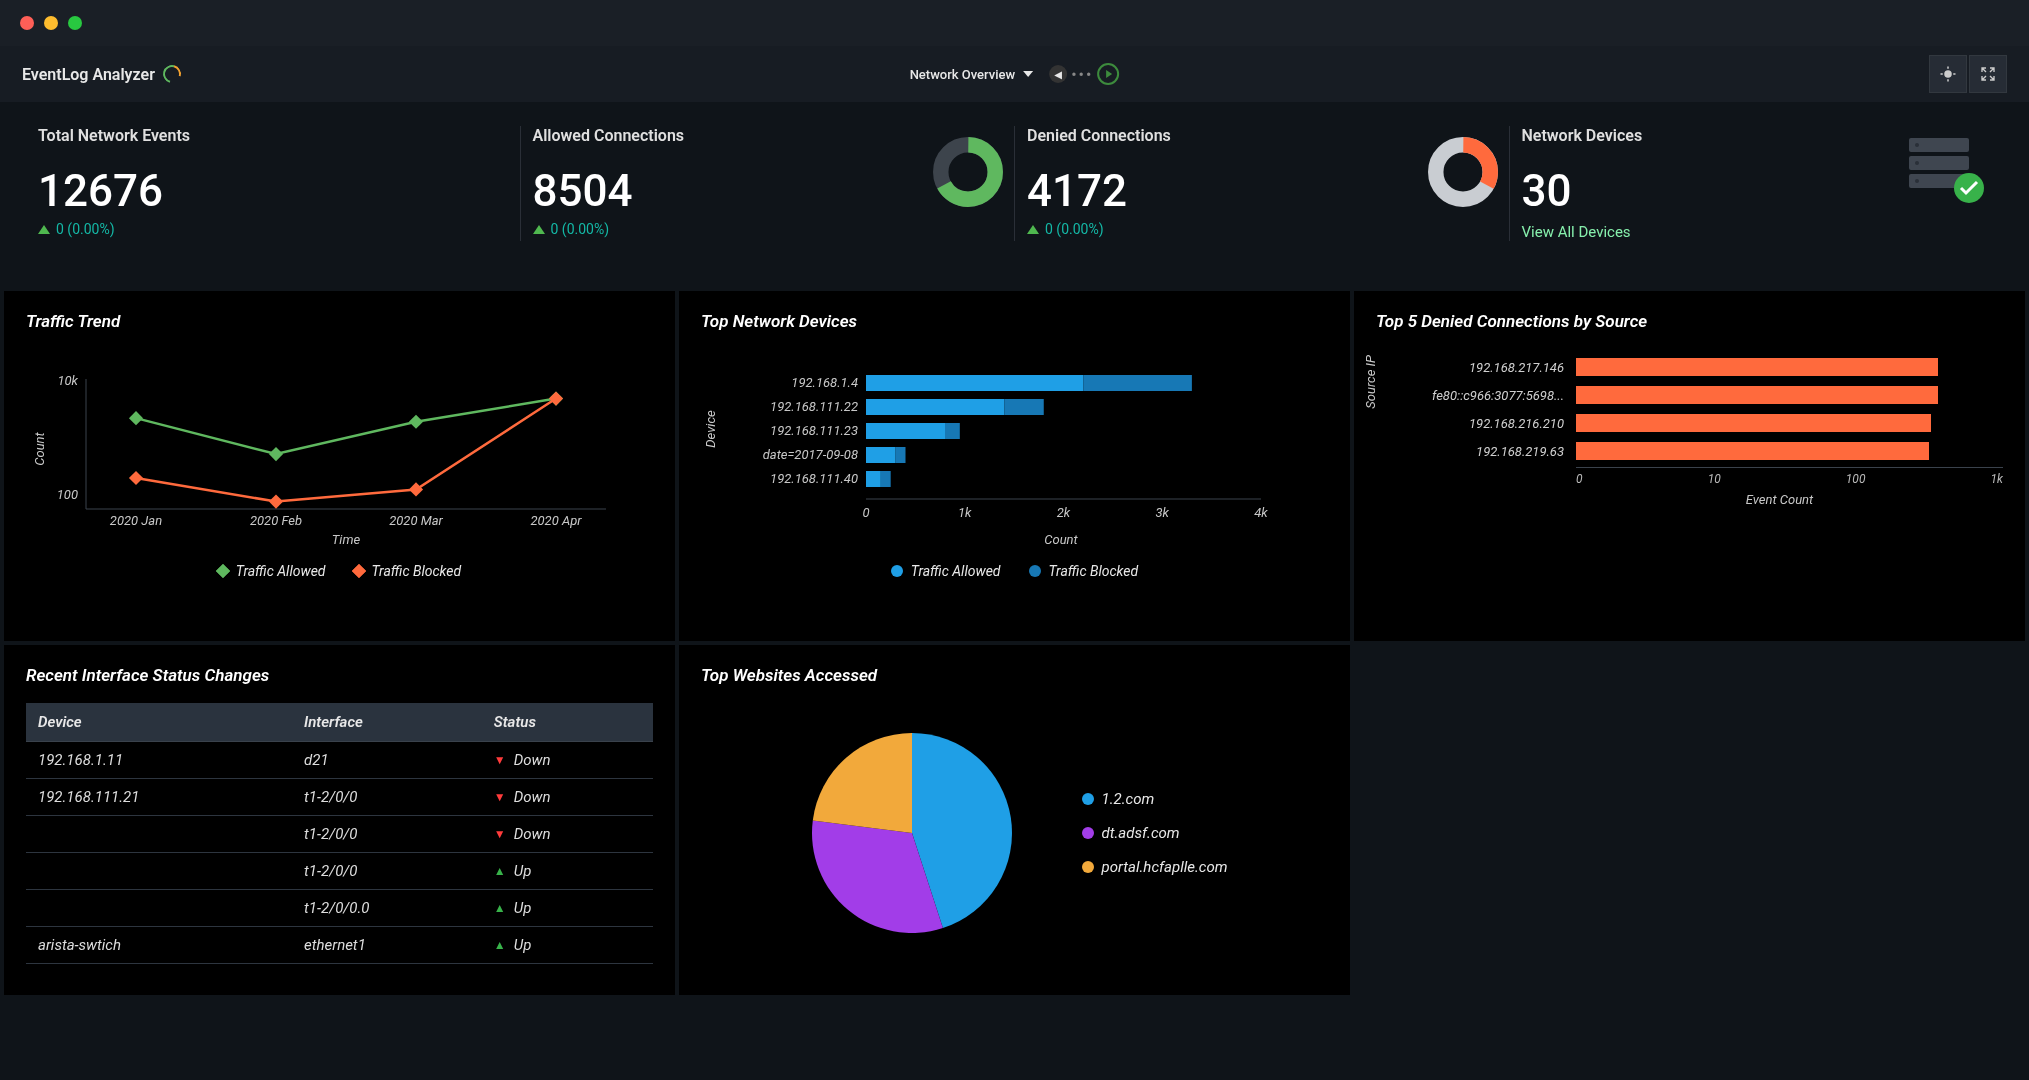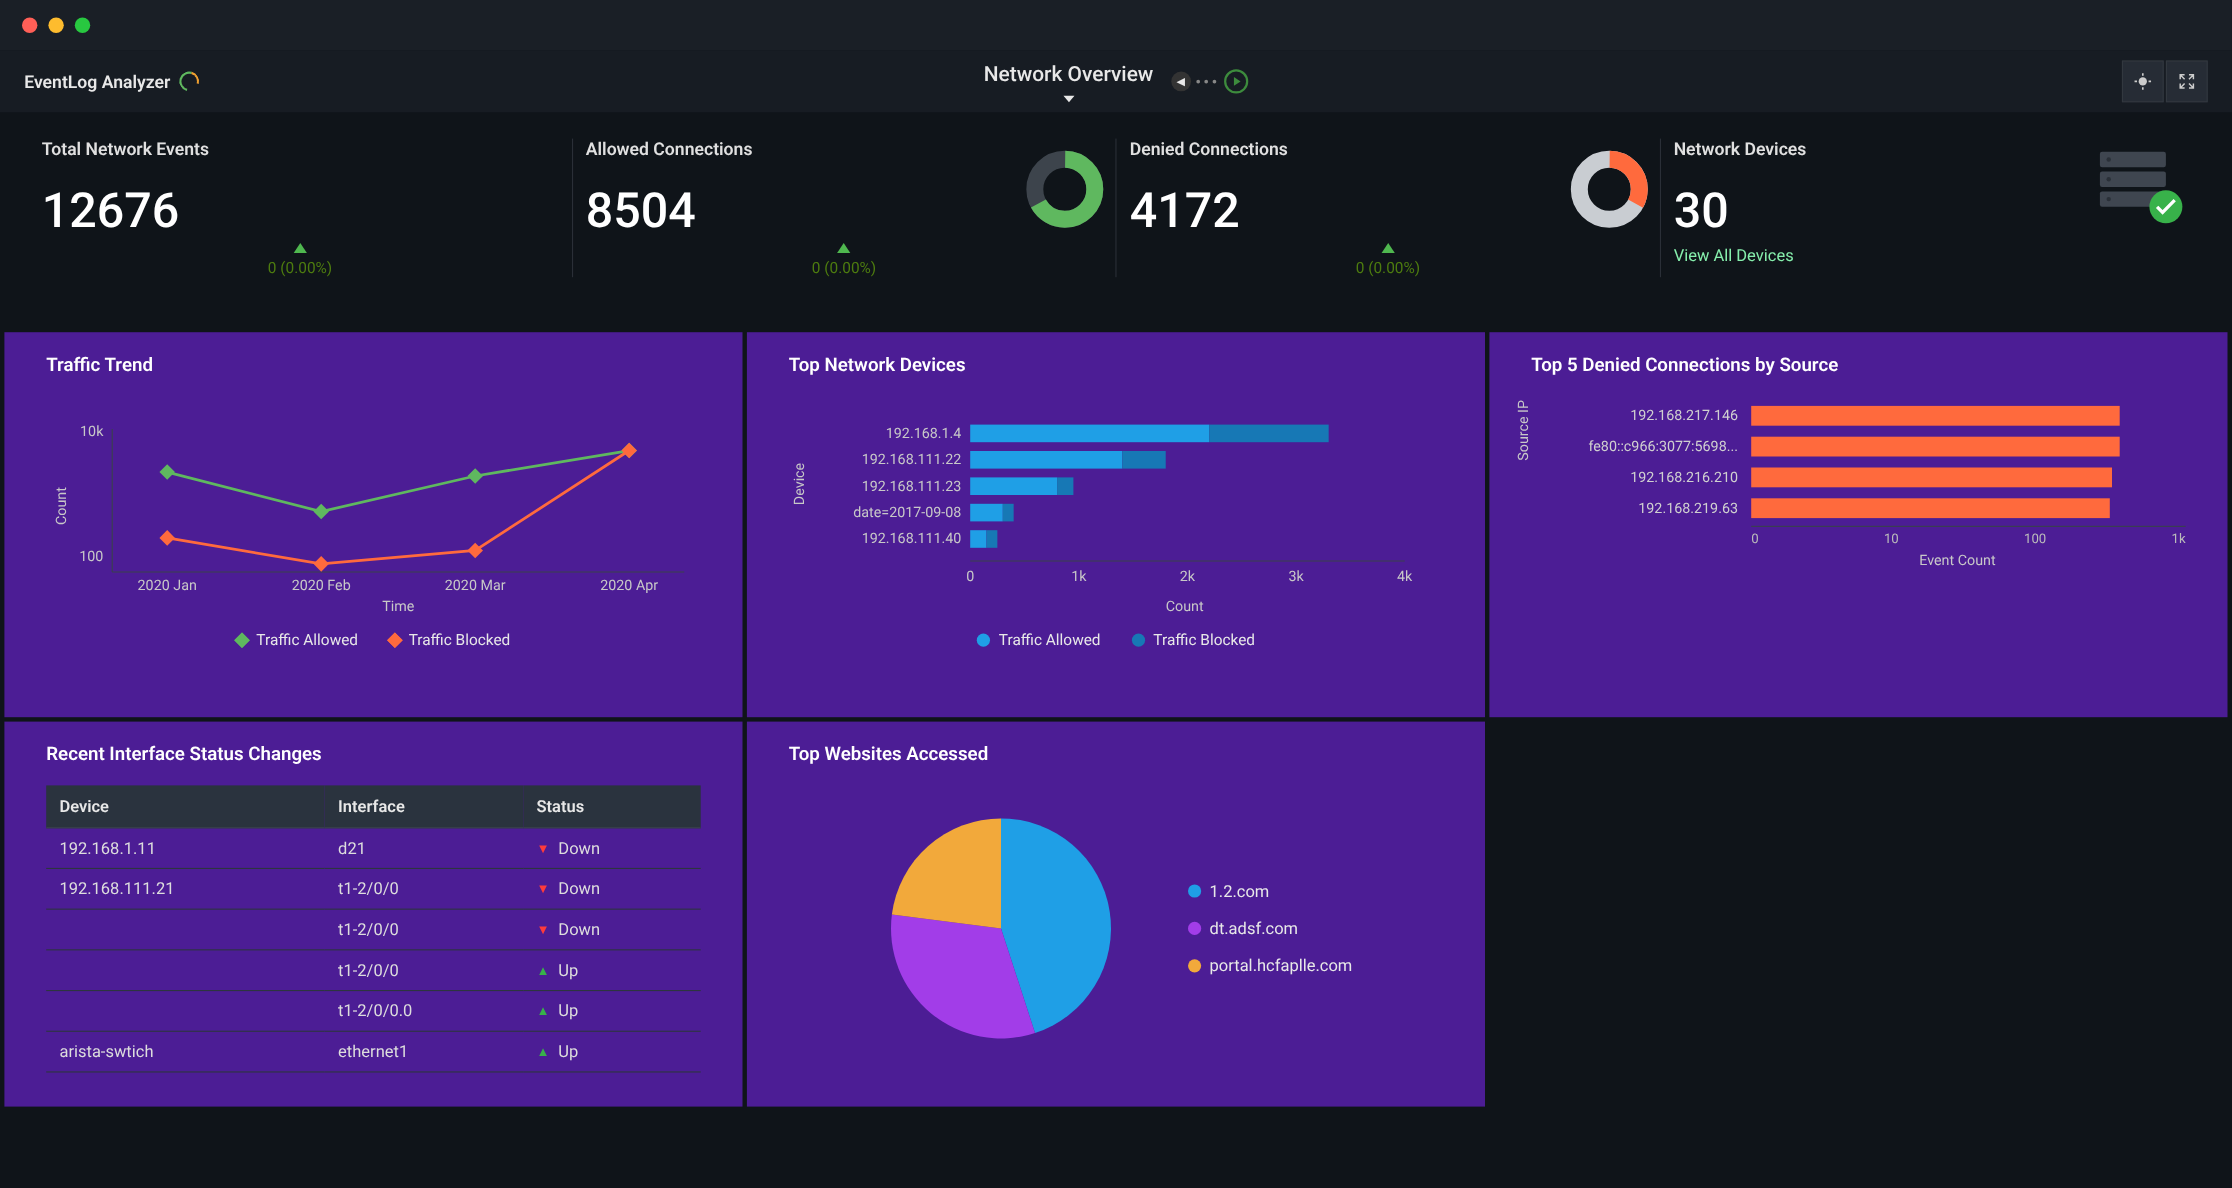--- a/index.html
+++ b/index.html
@@ -3,41 +3,41 @@
 <meta charset="utf-8">
 <style>
 * { margin:0; padding:0; box-sizing:border-box; font-family:-apple-system,BlinkMacSystemFont,"Segoe UI",Roboto,sans-serif; }
 body { background:#0f1419; color:#e8e8e8; width:2029px; height:1080px; overflow:hidden; }
 .titlebar { height:46px; background:#1a1f26; display:flex; align-items:center; padding:0 20px; gap:10px; }
 .tdot { width:14px; height:14px; border-radius:50%; }
 .header { height:56px; background:#171c23; display:flex; align-items:center; padding:0 22px; position:relative; }
 .logo { display:flex; align-items:flex-start; gap:8px; font-weight:600; font-size:16px; color:#e8e8e8; }
 .logo-swoosh { width:18px; height:18px; border:2px solid #5fb85f; border-right-color:#f0a030; border-bottom-color:transparent; border-radius:50%; transform:rotate(-30deg);}
 .center-ctl { position:absolute; left:50%; transform:translateX(-50%); display:flex; align-items:center; gap:16px; }
-.ovw-title { font-size:19px; font-weight:500; cursor:pointer; display:flex; align-items:center; gap:8px;flex-direction:column; }
+.ovw-title { font-size:13px; font-weight:500; cursor:pointer; display:flex; align-items:center; gap:8px; }
 .caret-down { width:0; height:0; border-left:5px solid transparent; border-right:5px solid transparent; border-top:6px solid #e8e8e8; }
 .play-ctl { display:flex; align-items:center; gap:4px; }
 .prev-btn { width:18px; height:18px; border-radius:50%; background:#333; display:flex; align-items:center; justify-content:center; font-size:10px; cursor:pointer;}
 .dots3 { color:#888; font-size:16px; letter-spacing:2px; }
 .play-btn { width:22px; height:22px; border:2px solid #3d8b3d; border-radius:50%; display:flex; align-items:center; justify-content:center; cursor:pointer;}
 .play-tri { width:0; height:0; border-top:4px solid transparent; border-bottom:4px solid transparent; border-left:6px solid #3d8b3d; margin-left:2px;}
 .hdr-right { margin-left:auto; display:flex; gap:2px; }
 .hdr-icon { width:38px; height:38px; background:#262c35; border:1px solid #32383f; display:flex; align-items:center; justify-content:center; cursor:pointer; font-size:16px; color:#ccc;}
 .stats-row { display:flex; padding:24px 26px 50px; gap:0; }
 .stat-card { flex:1; padding:0 12px; border-right:1px solid #2a2f37; position:relative; }
 .stat-card:last-child { border-right:none; }
 .stat-label { font-size:16px; font-weight:600; color:#e0e0e0; margin-bottom:22px; }
 .stat-value { font-size:44px; font-weight:500; color:#fff; line-height:1.1; }
-.stat-delta { display:flex; align-items:center; gap:6px; margin-top:6px; color:#4d7c0f; font-size:14px;flex-direction:column; }
+.stat-delta { display:flex; align-items:center; gap:6px; margin-top:6px; color:#14b8a6; font-size:14px; }
 .tri-up { width:0; height:0; border-left:6px solid transparent; border-right:6px solid transparent; border-bottom:9px solid #4fb84f; }
 .donut { position:absolute; right:10px; top:10px; width:72px; height:72px; }
 .view-link { color:#86efac; font-size:15px; margin-top:8px; display:inline-block; cursor:pointer;}
 .server-icon { position:absolute; right:12px; top:4px; }
 .panels { display:grid; grid-template-columns:repeat(3,1fr); grid-auto-rows:350px; gap:4px; padding:0 4px 4px; }
-.panel { background:#4c1d95; padding:20px 38px; overflow:hidden; }
+.panel { background:#000000; padding:20px 22px; overflow:hidden;font-style:italic; }
 .panel-title { font-size:17px; font-weight:600; color:#fff; margin-bottom:18px; }
 .legend { display:flex; gap:28px; justify-content:center; margin-top:10px; font-size:14px; }
 .leg-item { display:flex; align-items:center; gap:8px; }
 .leg-dot { width:12px; height:12px; border-radius:50%; }
 .leg-diamond { width:10px; height:10px; transform:rotate(45deg); background:#fff; border:2px solid; }
 .axis-label { font-size:13px; fill:#c8c8c8; }
 .table { width:100%; border-collapse:collapse; font-size:15px; }
 .table th { text-align:left; padding:10px 12px; font-weight:600; background:#2a333e; border-bottom:1px solid #3a424c; }
 .table td { padding:9px 12px; border-bottom:1px solid #2d353f; color:#ddd; }
 .status-cell { display:flex; align-items:center; gap:8px; }

